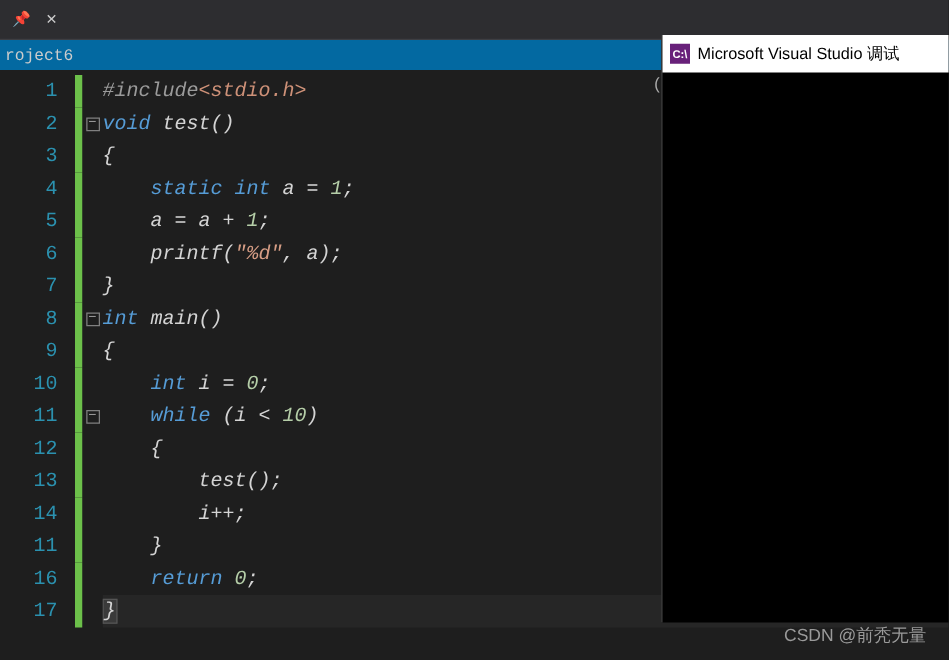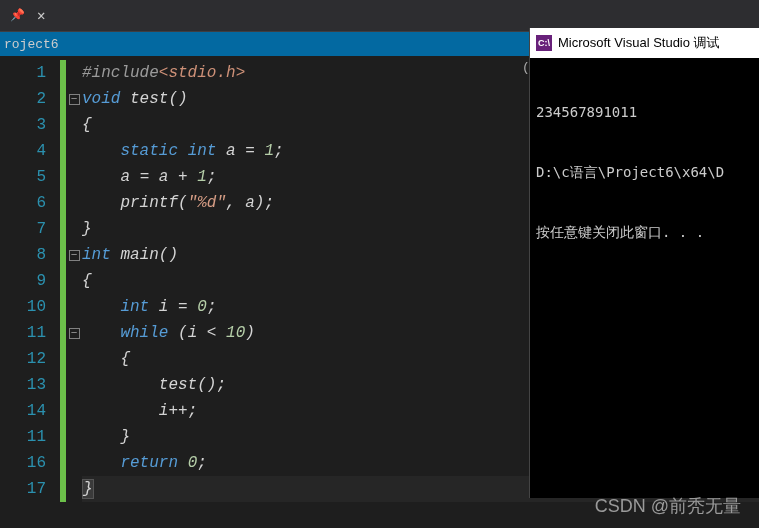--- a/index.html
+++ b/index.html
@@ -29,21 +29,21 @@
 .pp { color:#9b9b9b; }
 .inc { color:#d69d85; color:#ce9178; }
 .ident { color:#d4d4d4;margin-top:15px; }
 .paren { color:#d4d4d4; }
 .brace { color:#d4d4d4; }
 .console-window { position:absolute; right:0; top:28px; width:230px; height:470px; background:#000; border-left:1px solid #444; }
 .console-title { height:30px; background:#fff; color:#000; display:flex; align-items:center; padding:0 6px; font-family:"Segoe UI",sans-serif; font-size:13px; gap:6px; }
 .vs-icon { width:16px; height:16px; background:#68217a; color:#fff; display:flex; align-items:center; justify-content:center; font-size:9px; font-weight:bold; }
 .console-body { padding:4px 6px; color:#ccc; font-size:14px; line-height:20px; font-family:"NSimSun",Consolas,monospace; white-space:pre-wrap; word-break:break-all; }
 .status-label { position:absolute; top:58px; left:522px; color:#aaa; font-size:13px; }
-.watermark { position:absolute; right:18px; bottom:10px; color:#9a9a9a; font-size:18px; font-family:"Microsoft YaHei",sans-serif; }
+.watermark { position:absolute; right:18px; bottom:10px; color:#9a9a9a; font-size:14px; font-family:"Microsoft YaHei",sans-serif; }
 .dark-line { background:#262626; }
 .highlight-brace { border:1px solid #555; background:#3a3a3a; }
 </style>
 </head>
 <body>
 
 <div class="tab-bar">
   <span class="pin-icon">📌</span>
   <span class="close-icon">✕</span>
 </div>
@@ -140,20 +140,15 @@
     <div class="code-line">    <span class="kw">return</span> <span class="num">0</span><span>;</span></div>
     <div class="code-line dark-line"><span class="brace highlight-brace">}</span></div>
   </div>
 </div>
 
 <div class="console-window">
   <div class="console-title">
     <span class="vs-icon">C:\</span>
     <span>Microsoft Visual Studio 调试</span>
   </div>
-  <div class="console-body">
-    <div>234567891011</div>
-    <div>D:\c语言\Project6\x64\D</div>
-    <div>按任意键关闭此窗口. . .</div>
-  </div>
 </div>
 
 <div class="watermark">CSDN @前秃无量</div>
 
 </body></html>

